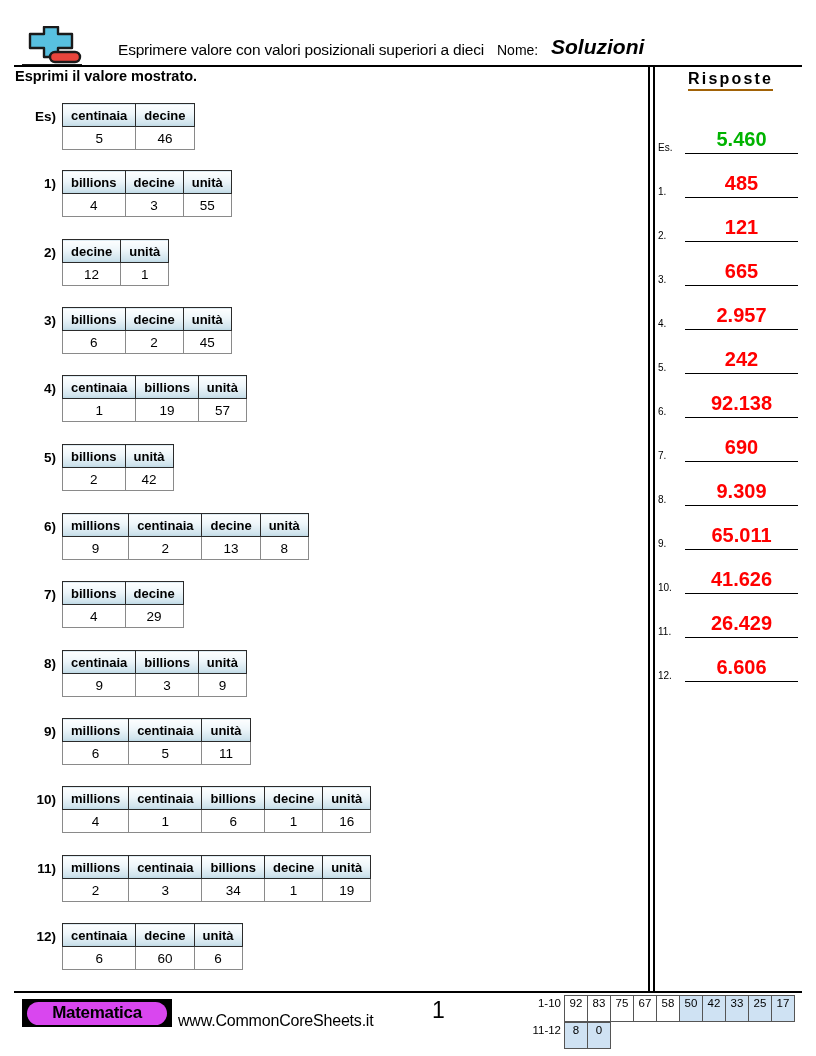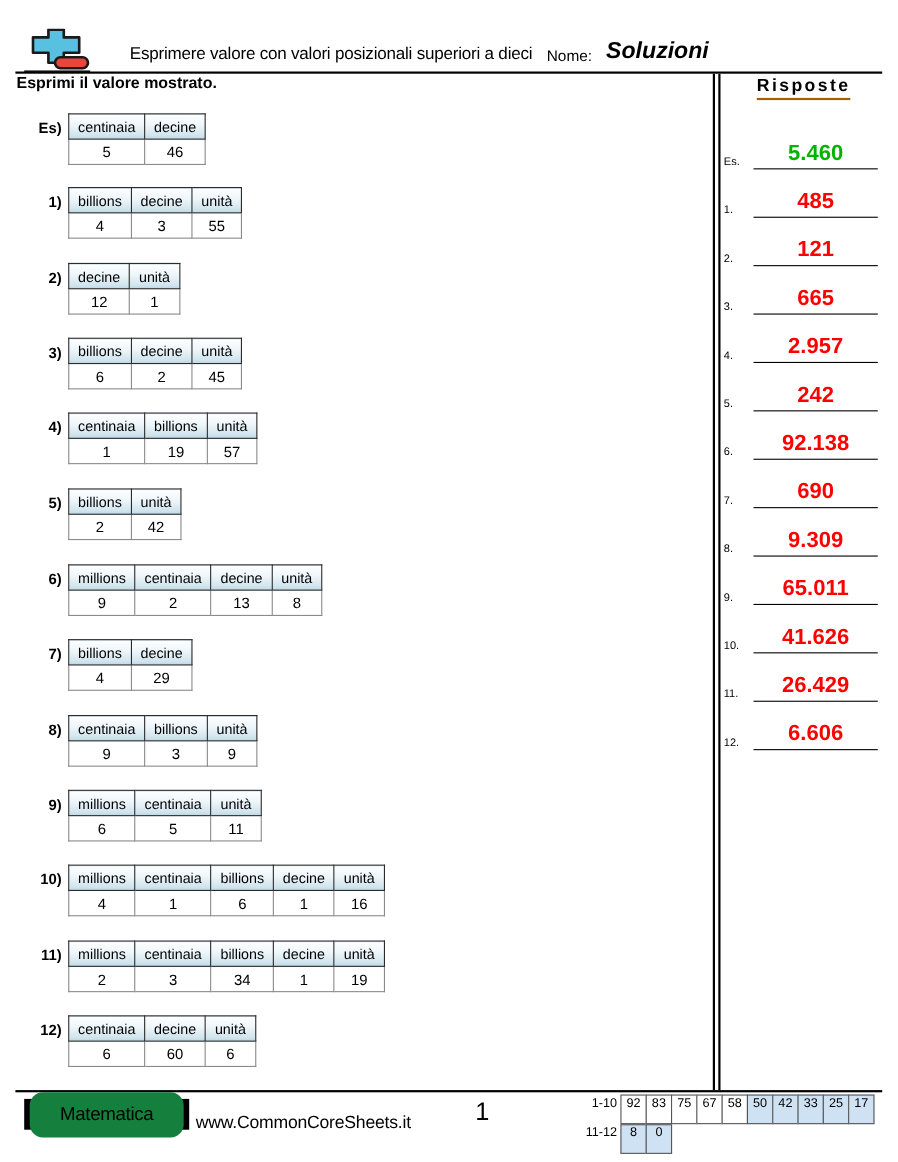--- a/index.html
+++ b/index.html
@@ -124,21 +124,21 @@
     white-space: nowrap;
   }
   table.pv {
     border-collapse: collapse;
     table-layout: fixed;
   }
   table.pv th {
     border: 1.6px solid #2b2b2b;
     background: linear-gradient(to bottom, #fdfeff 0%, #eef6fa 42%, #cfe3ec 88%, #b9d6e3 100%);
     font-size: 13px;
-    font-weight: normal;
+    font-weight: bold;
     height: 23px;
     padding: 0 8px;
     text-align: center;
     white-space: nowrap;
   }
   table.pv td {
     border: 1.2px solid #8a8a8a;
     background: #fff;
     font-size: 13.5px;
     height: 23px;
@@ -154,26 +154,26 @@
     background: #000;
   }
   #brand-box {
     position: absolute;
     left: 22px; top: 999px;
     width: 150px; height: 28px;
     background: #000;
     display: flex; align-items: center; justify-content: center;
   }
   #brand-pill {
-    width: 140px; height: 41px;
-    background: #15803d;
+    width: 140px; height: 23px;
+    background: #d946ef;
     border-radius: 12px;
     display: flex; align-items: center; justify-content: center;
     font-size: 17px;
-    font-weight: normal;
+    font-weight: bold;
     color: #000;
     letter-spacing: -0.3px;
   }
   #site-url {
     position: absolute;
     left: 178px; top: 1012px;
     font-size: 16px;
     letter-spacing: -0.2px;
   }
   #page-no {

